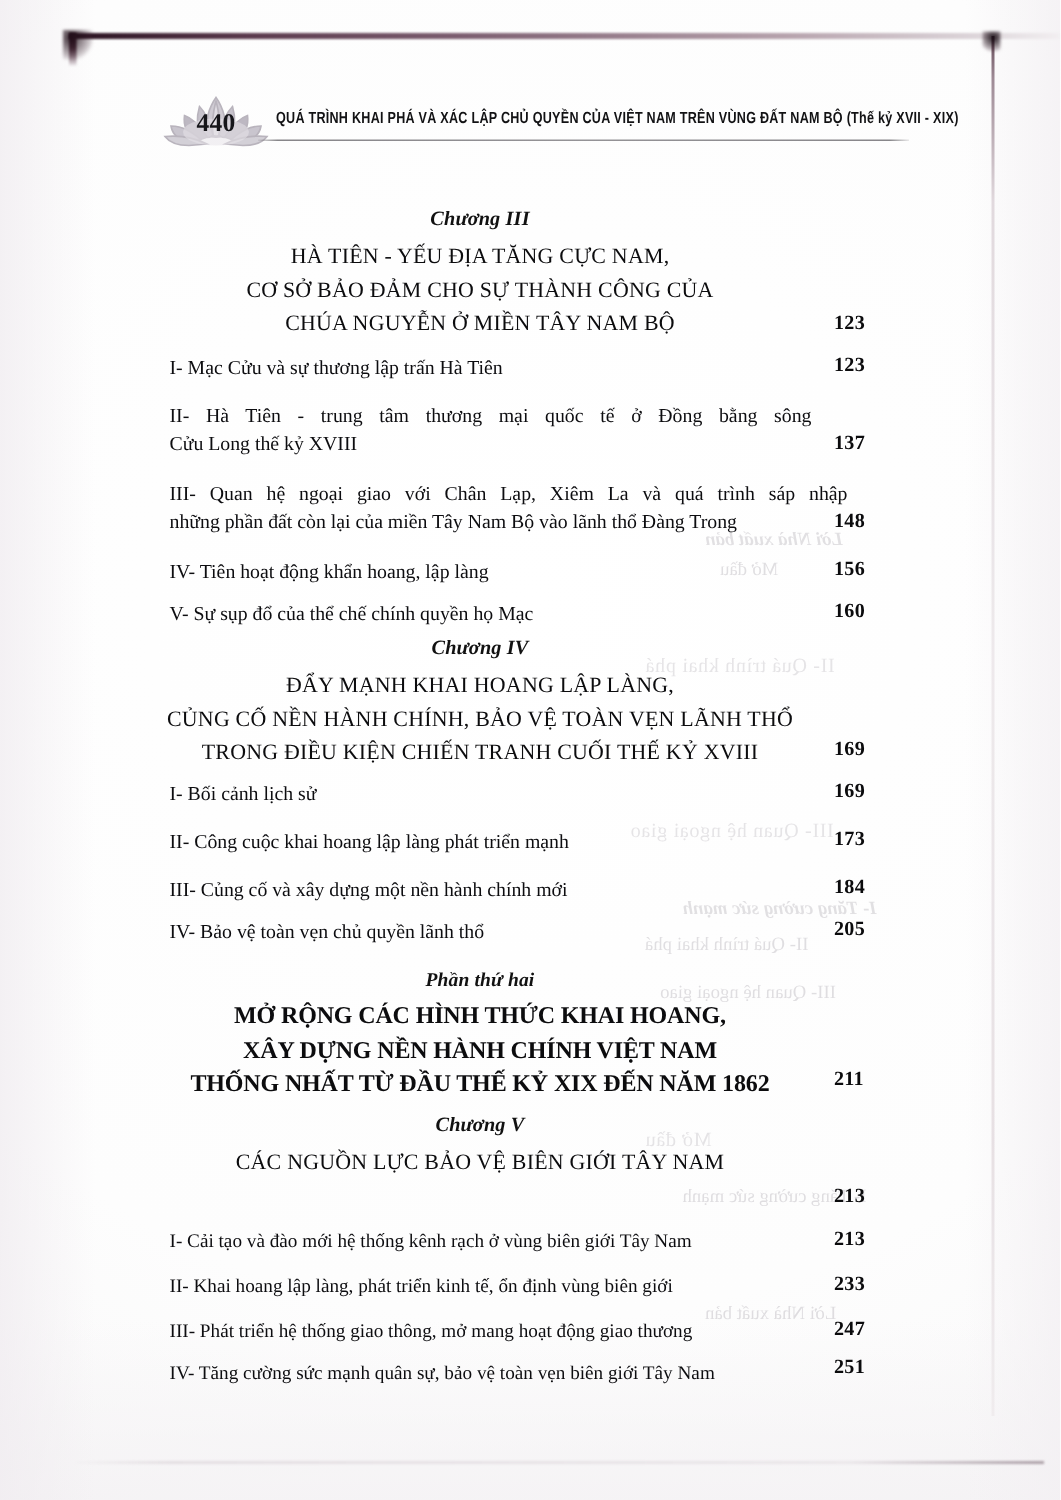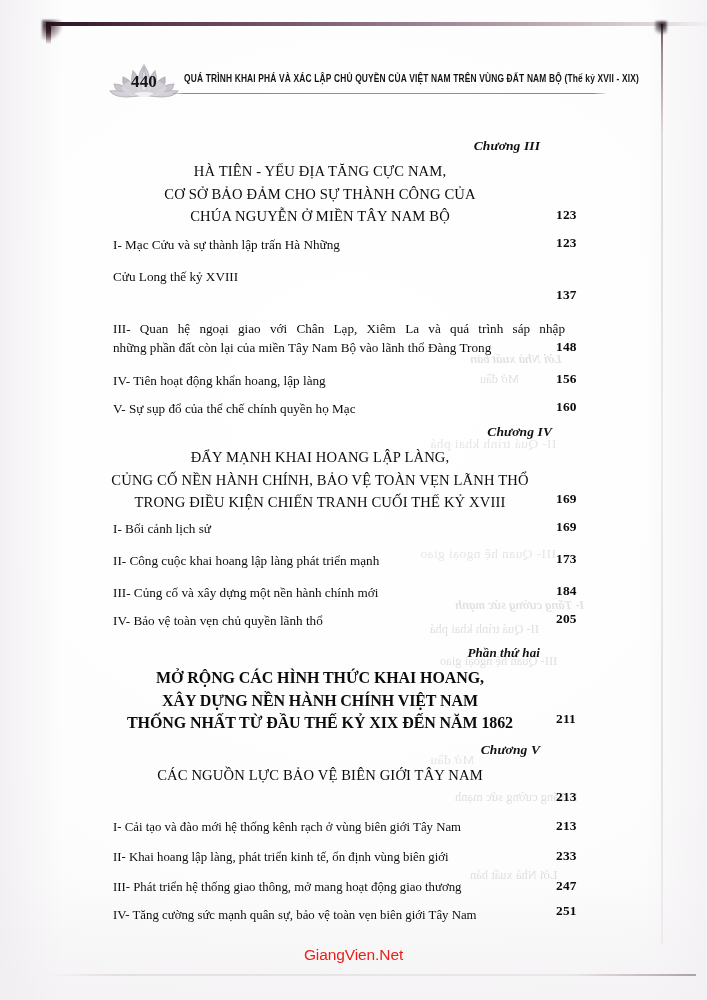--- a/index.html
+++ b/index.html
@@ -162,21 +162,20 @@
     width: 440px;
     text-align: center;
   }
   .kicker {
     font-style: italic;
     font-size: 13.5px;
     font-weight: bold;
     letter-spacing: 0.1px;
     color: #111;
     margin-bottom: 6px;
-    text-align: right;
   }
   .kicker.part {
     font-size: 13px;
   }
   .heading-line {
     font-size: 14.6px;
     letter-spacing: 0.15px;
     line-height: 22.5px;
     color: #0c0c0e;
     white-space: nowrap;
@@ -298,25 +297,26 @@
 
     <div class="heading-block" style="top:138px;">
       <div class="kicker">Chương III</div>
       <div class="heading-line">HÀ TIÊN - YẾU ĐỊA TĂNG CỰC NAM,</div>
       <div class="heading-line">CƠ SỞ BẢO ĐẢM CHO SỰ THÀNH CÔNG CỦA</div>
       <div class="heading-line">CHÚA NGUYỄN Ở MIỀN TÂY NAM BỘ</div>
     </div>
     <div class="pnum" style="top:207px;">123</div>
 
     <div class="entry" style="top:235px;">
-      <span class="l1">I- Mạc Cửu và sự thành lập trấn Hà Những</span>
+      <span class="l1">I- Mạc Cửu và sự thương lập trấn Hà Tiên</span>
     </div>
     <div class="pnum" style="top:235px;">123</div>
 
     <div class="entry justify" style="top:267px;">
+      <span class="l1">II- Hà Tiên - trung tâm thương mại quốc tế ở Đồng bằng sông</span>
       <span class="l2">Cửu Long thế kỷ XVIII</span>
     </div>
     <div class="pnum" style="top:287px;">137</div>
 
     <div class="entry justify" style="top:319px; width:452px;">
       <span class="l1">III- Quan hệ ngoại giao với Chân Lạp, Xiêm La và quá trình sáp nhập</span>
       <span class="l2">những phần đất còn lại của miền Tây Nam Bộ vào lãnh thổ Đàng Trong</span>
     </div>
     <div class="pnum" style="top:339px;">148</div>
 
@@ -387,17 +387,14 @@
     </div>
     <div class="pnum" style="top:878px;">247</div>
 
     <div class="entry" style="top:906px; width:442px; font-size:12.8px;">
       <span class="l1">IV- Tăng cường sức mạnh quân sự, bảo vệ toàn vẹn biên giới Tây Nam</span>
     </div>
     <div class="pnum" style="top:903px;">251</div>
 
   </div>
 
-  <div class="watermark" style="color: rgb(232, 32, 28);">
-    <span>GiangVien.Net</span>
-  </div>
 
 </div>
 
 </body></html>

